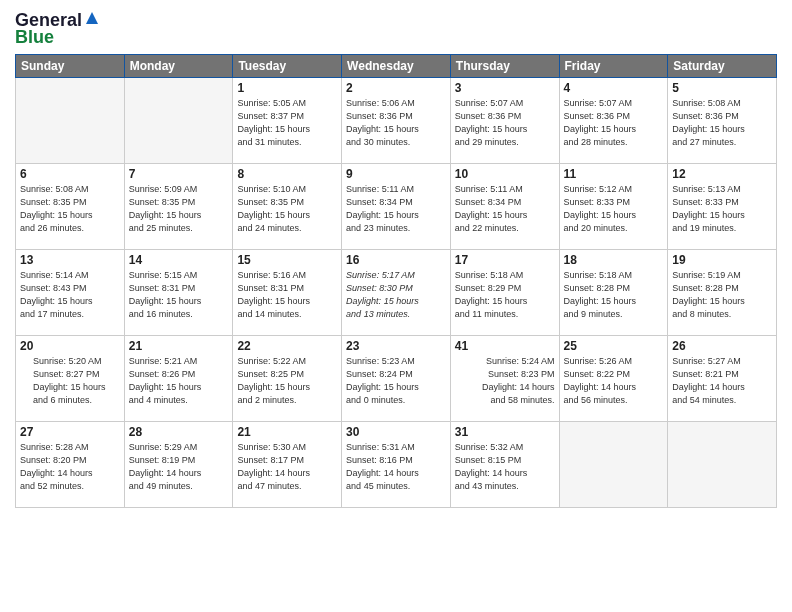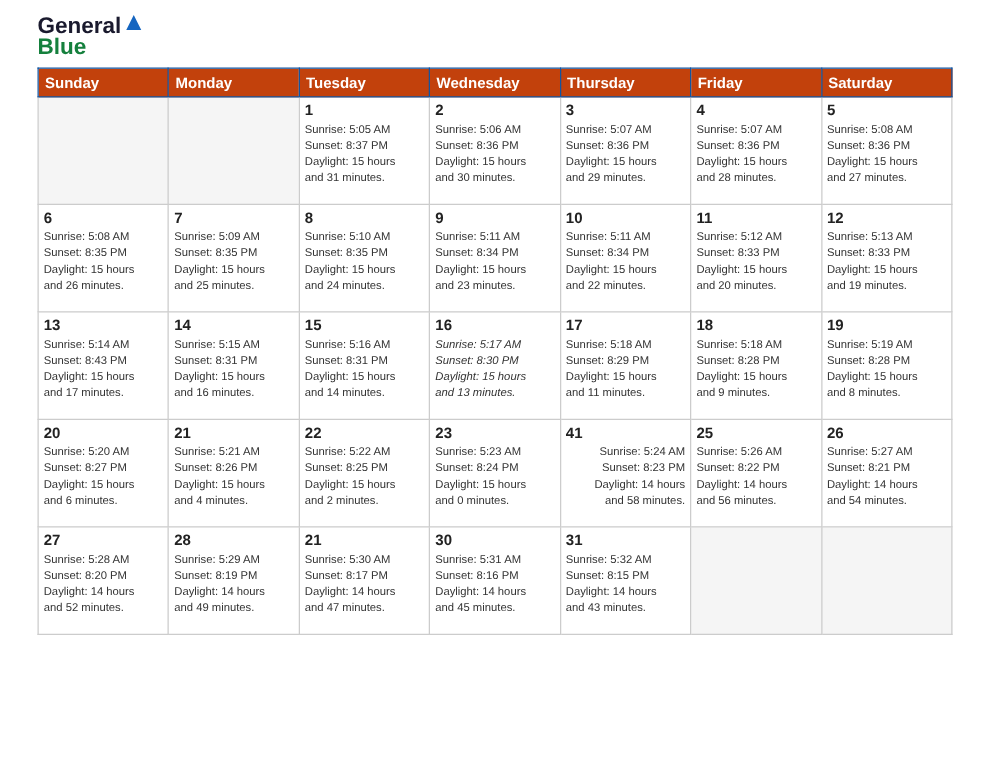--- a/index.html
+++ b/index.html
@@ -6,21 +6,21 @@
     body {
       width: 792px;
       height: 612px;
       font-family: Arial, sans-serif;
       background: #fff;
       overflow: hidden;
     }
     .page {
       width: 792px;
       height: 500px;
-      padding: 10px 30px;
+      padding: 10px 15px;
       display: flex;
       flex-direction: column;
     }
     .header {
       display: flex;
       justify-content: space-between;
       align-items: flex-start;
       margin-bottom: 6px;
     }
     .logo {
@@ -44,21 +44,21 @@
       font-style: normal;
     }
     .calendar {
       flex: 1;
       border: 1px solid #ccc;
       border-collapse: collapse;
       width: 100%;
       table-layout: fixed;
     }
     .calendar th {
-      background: #c2410c;
+      background: #737373;
       color: #fff;
       text-align: left;
       padding: 4px 5px;
       font-size: 12px;
       font-weight: bold;
       border: 1px solid #1254a0;
     }
     .calendar td {
       border: 1px solid #ccc;
       vertical-align: top;
@@ -259,21 +259,21 @@
             <span class="day-num">19</span>
             <div class="day-detail" style="white-space: pre-line;">Sunrise: 5:19 AM
 Sunset: 8:28 PM
 Daylight: 15 hours
 and 8 minutes.</div>
           </td>
         </tr>
         <tr class="week-row">
           <td>
             <span class="day-num">20</span>
-            <div class="day-detail" style="white-space: pre-line;">Sunrise: 5:20 AM
+            <div class="day-detail" style="white-space: pre-line; margin-left: 13px;">Sunrise: 5:20 AM
 Sunset: 8:27 PM
 Daylight: 15 hours
 and 6 minutes.</div>
           </td>
           <td>
             <span class="day-num">21</span>
             <div class="day-detail" style="white-space: pre-line;">Sunrise: 5:21 AM
 Sunset: 8:26 PM
 Daylight: 15 hours
 and 4 minutes.</div>

